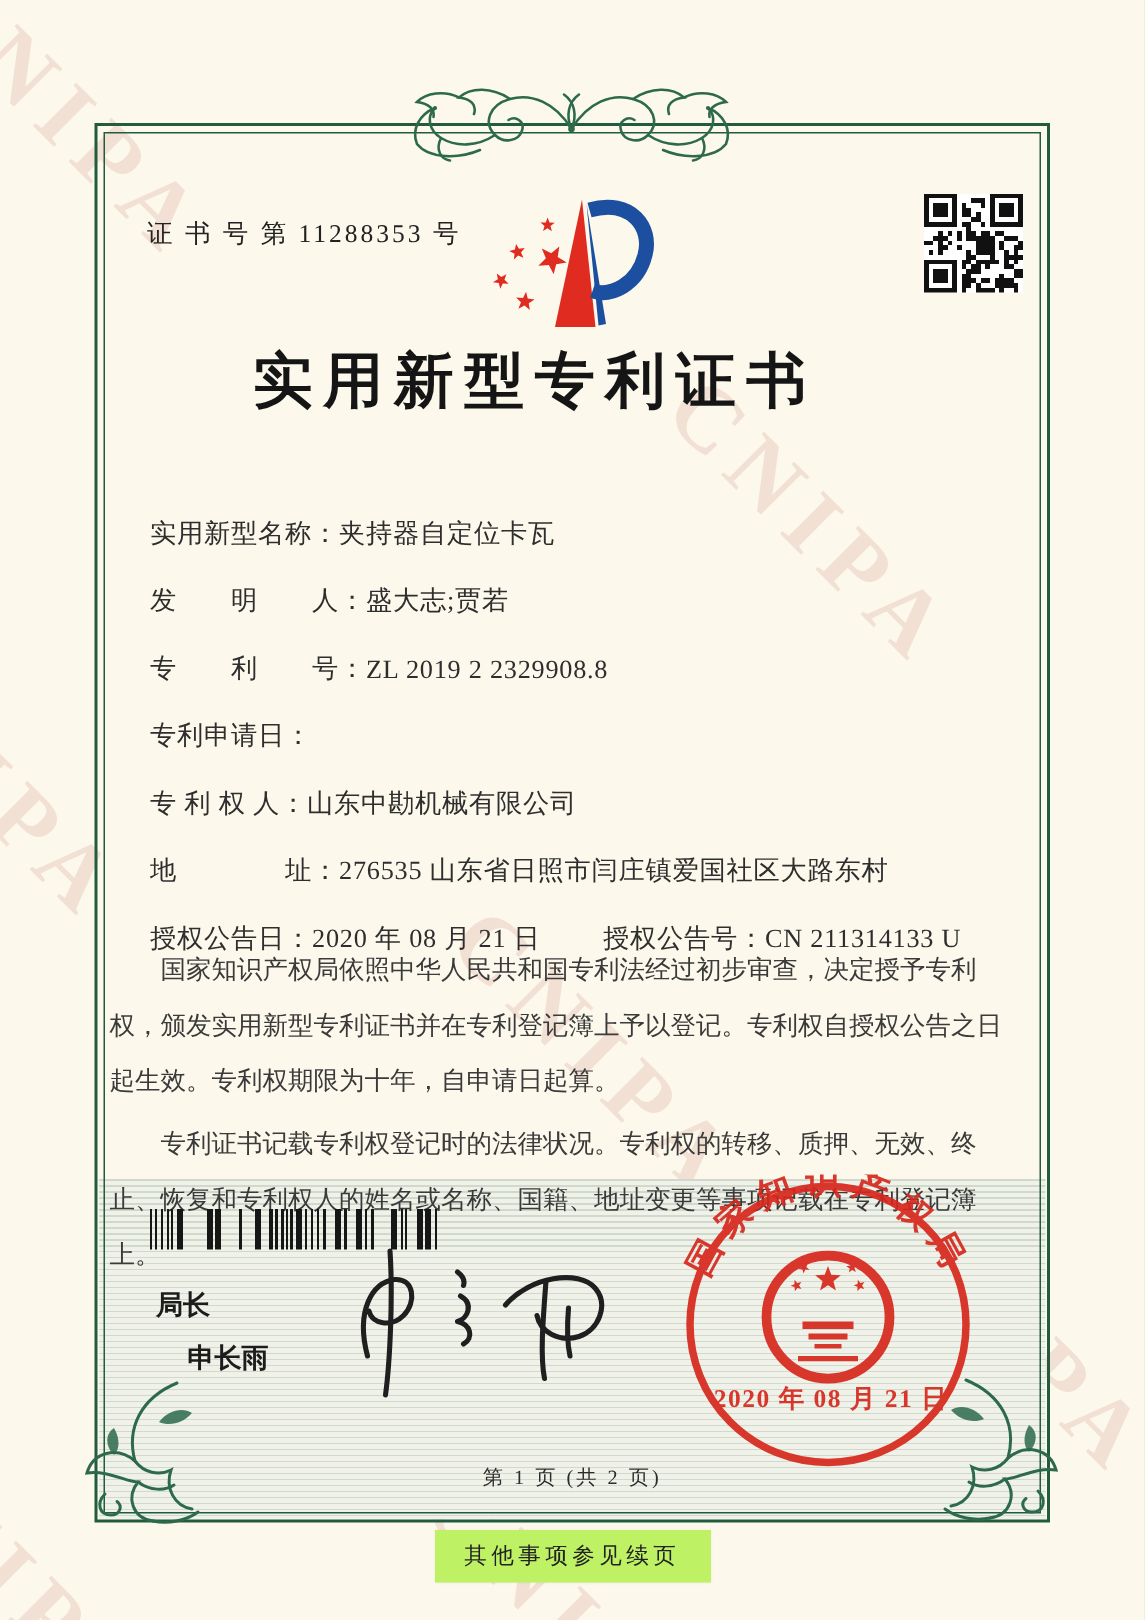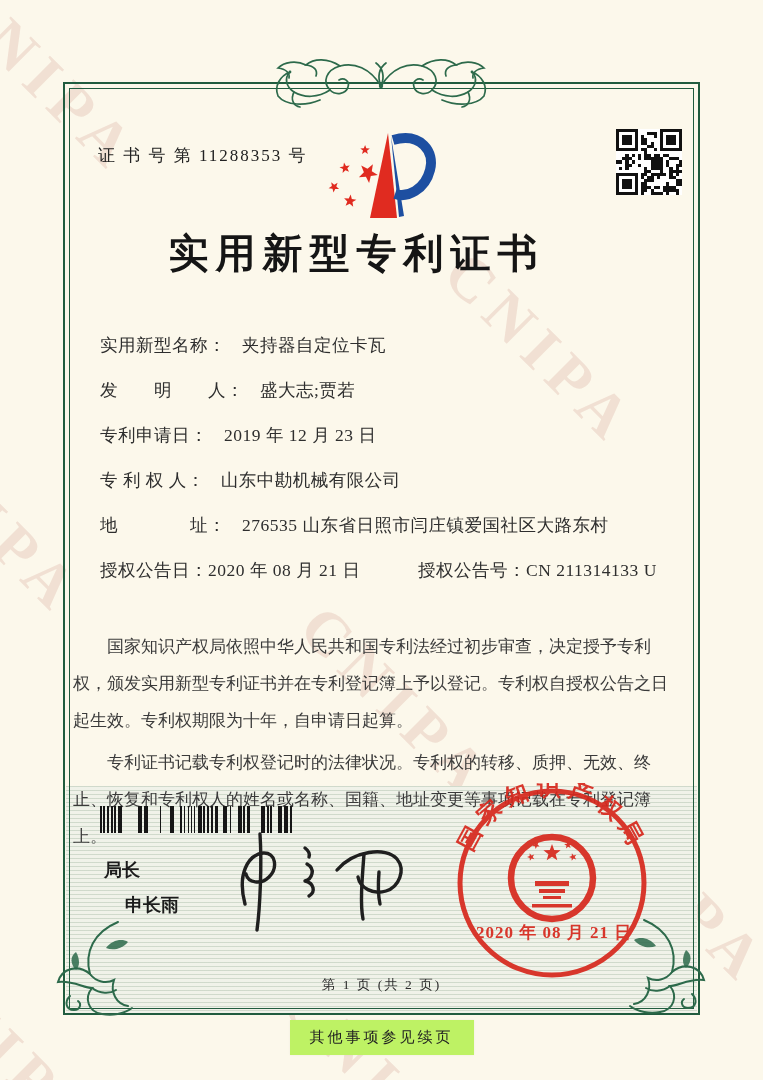--- a/index.html
+++ b/index.html
@@ -43,21 +43,21 @@
   
   .cert-no { position:absolute; left:98px; top:131px; font-size:17px; letter-spacing:2px; color:#222;margin-top:13px; }
   .logo { position:absolute; left:323px; top:124px; }
   .qr { position:absolute; left:616px; top:129px; }
   .title {
     position:absolute; left:63px; top:226px; width:587px; text-align:center;
     font-size:40px; font-weight:bold; letter-spacing:7px; color:#151515;
   }
   
   .fields { position:absolute; left:100px; top:322px; width:580px; font-size:17.5px; color:#2e2e2e; }
-  .frow { height:45px; display:flex; align-items:center; letter-spacing:0.5px; white-space:nowrap;gap:16px; }
+  .frow { height:45px; display:flex; align-items:flex-end; letter-spacing:0.5px; white-space:nowrap; }
   .frow .lab { flex:none; }
   .grant-left { width:302px; flex:none; }
   
   .paras { position:absolute; left:73px; top:628px; width:606px; font-size:17px;
     line-height:37px; color:#3a3a3a; }
   .paras p { margin:0 0 5px 0; text-indent:2em; }
   
   .barcode { position:absolute; left:86px; top:806px; }
   .signer-title { position:absolute; left:104px; top:858px; font-size:18px; font-weight:600;
     font-family:"Liberation Sans","DejaVu Sans",sans-serif; color:#1c1c1c; }
@@ -305,22 +305,25 @@
   <div class="fields">
     <div class="frow">
       <span class="lab">实用新型名称：</span>
       <span>夹持器自定位卡瓦</span>
     </div>
     <div class="frow">
       <span class="lab">发　　明　　人：</span>
       <span>盛大志;贾若</span>
     </div>
     <div class="frow">
+      <span class="lab">专　　利　　号：</span>
+      <span>ZL 2019 2 2329908.8</span>
+    </div>
+    <div class="frow">
       <span class="lab">专利申请日：</span>
-      <span>2019 年 12 月 23 日</span>
     </div>
     <div class="frow">
       <span class="lab">专 利 权 人：</span>
       <span>山东中勘机械有限公司</span>
     </div>
     <div class="frow">
       <span class="lab">地　　　　址：</span>
       <span>276535 山东省日照市闫庄镇爱国社区大路东村</span>
     </div>
     <div class="frow">

